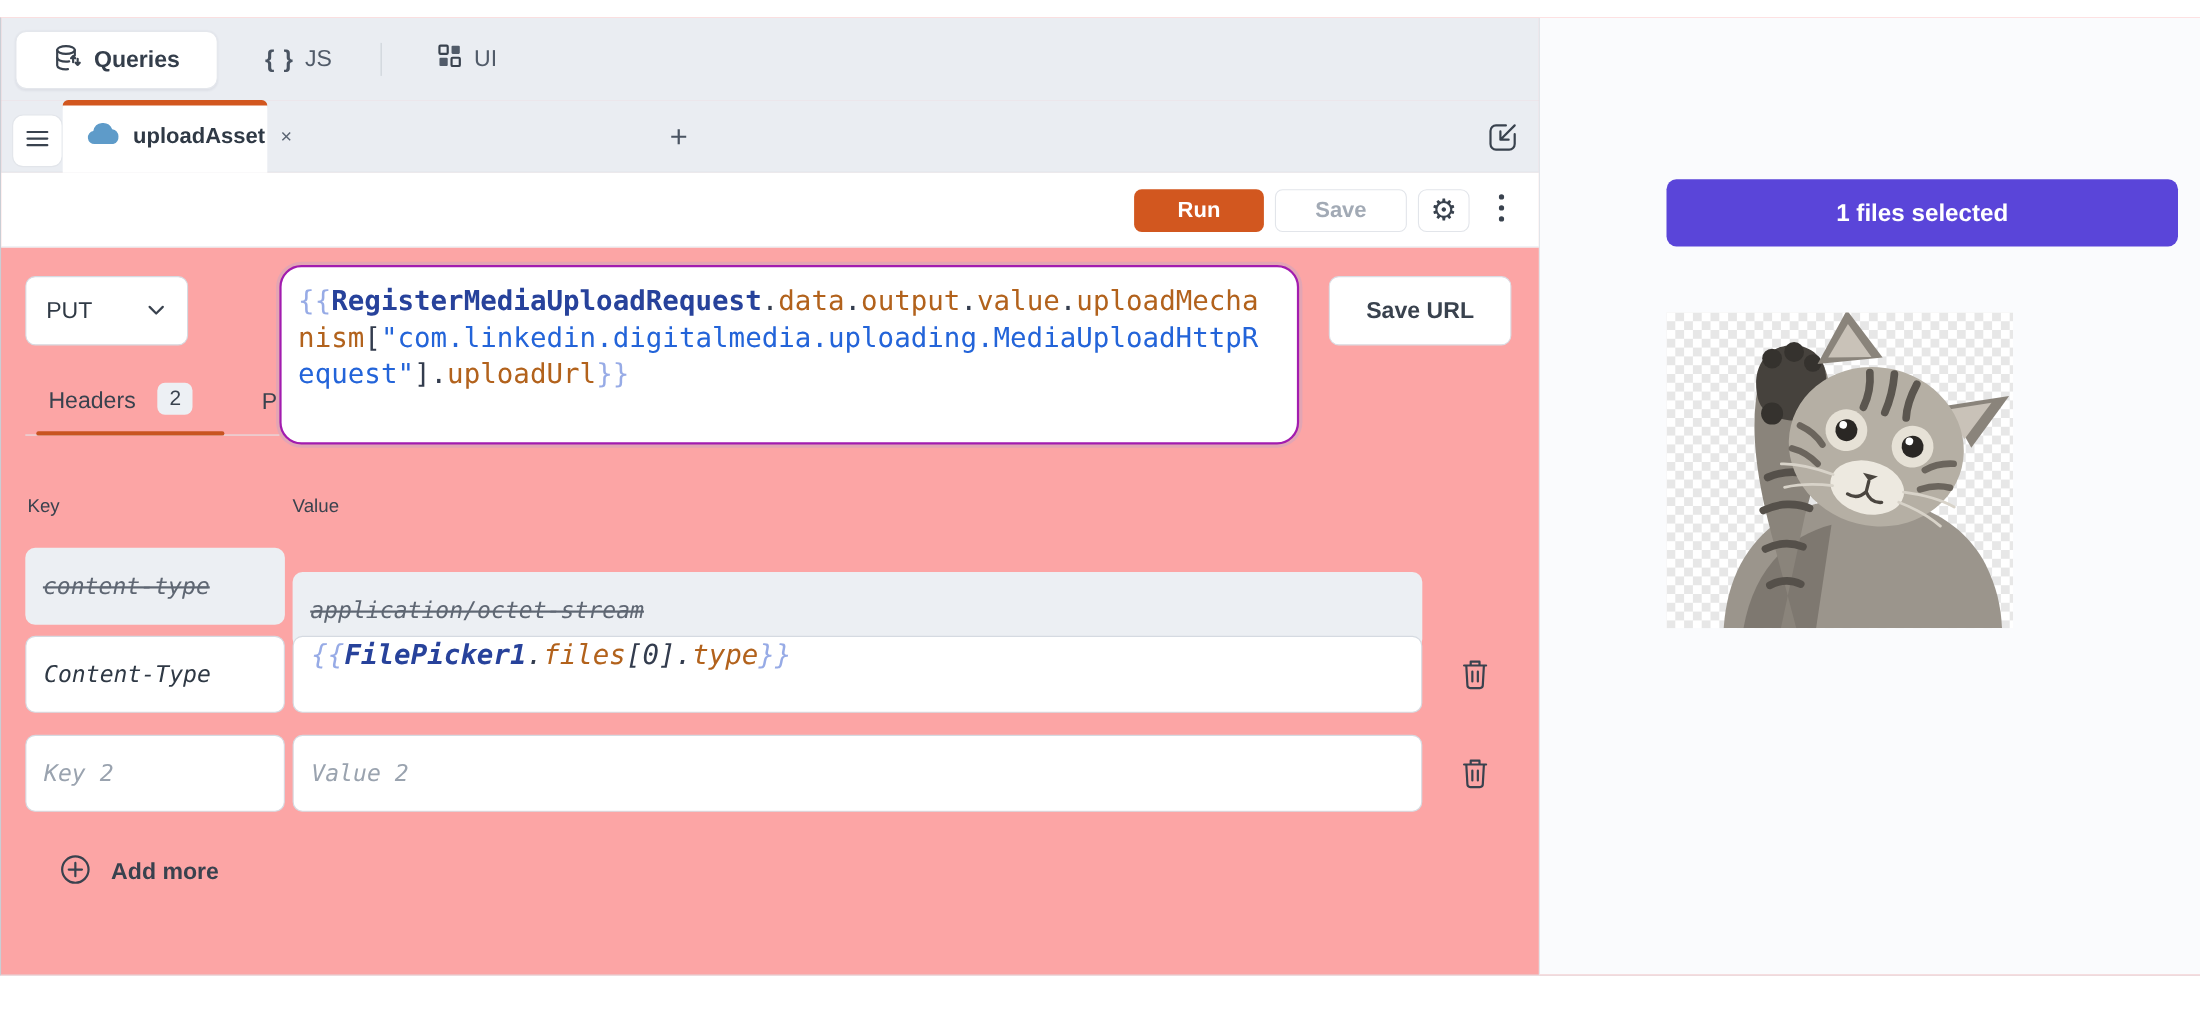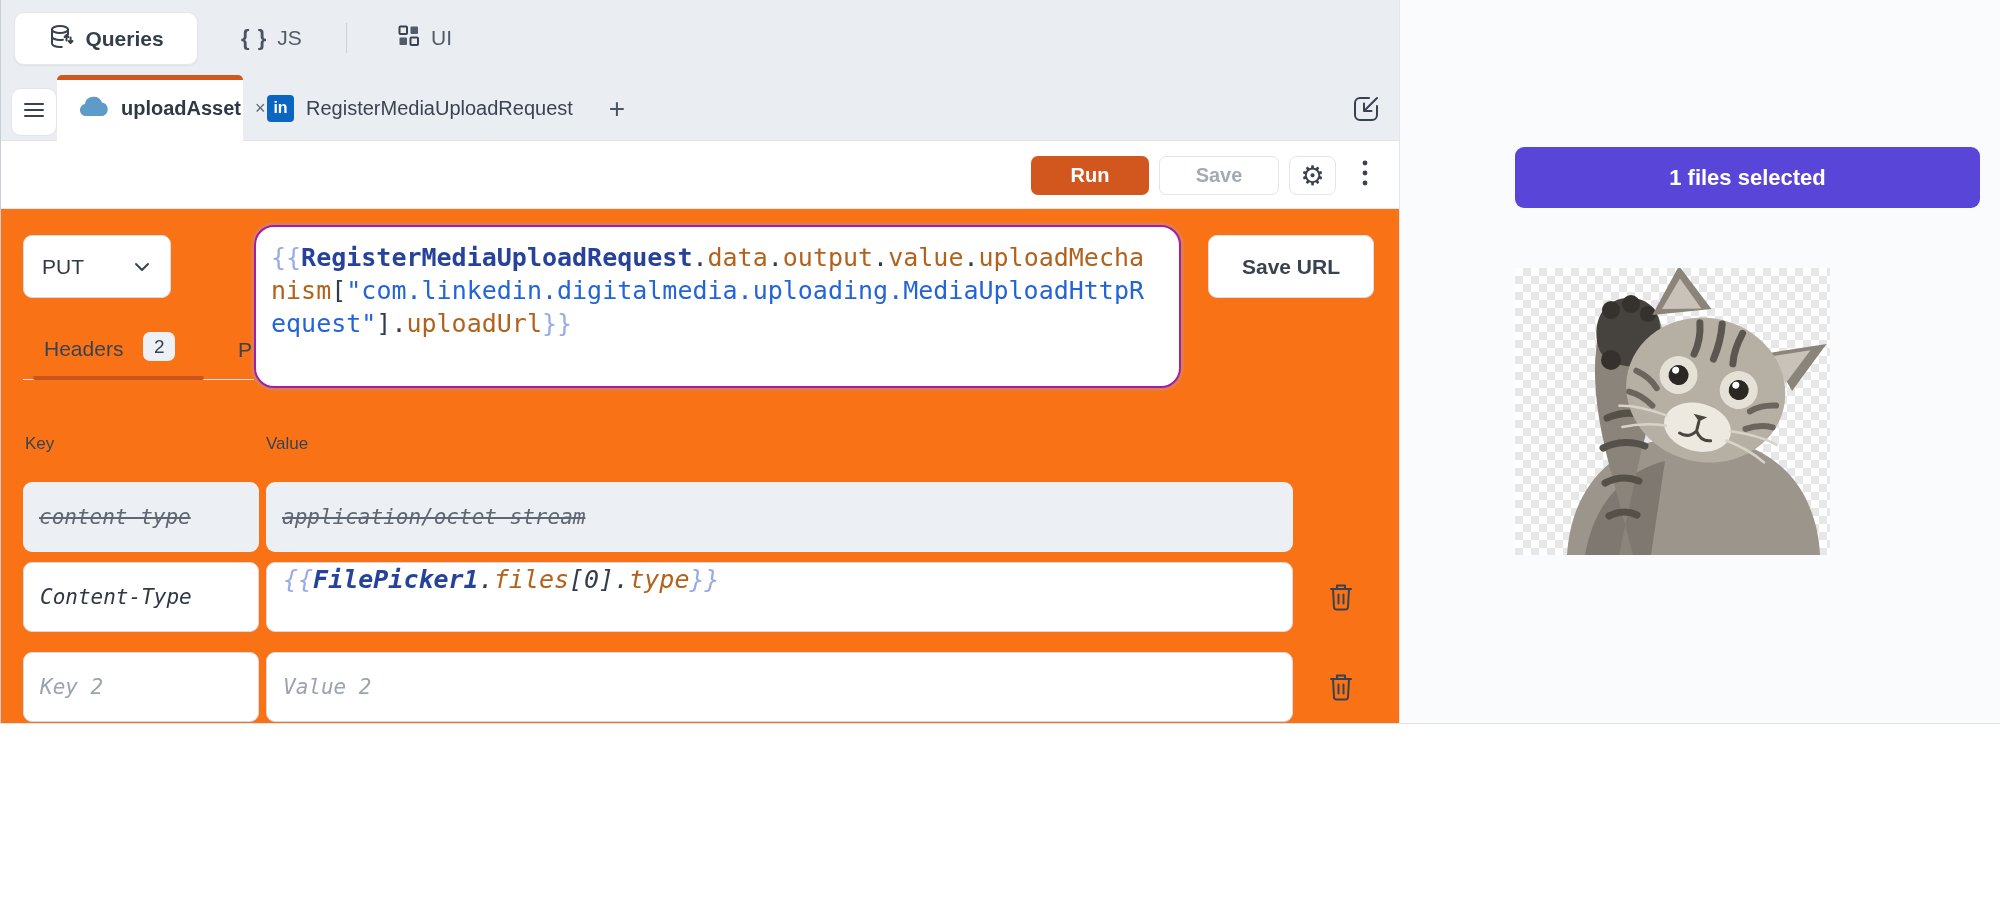--- a/index.html
+++ b/index.html
@@ -1,19 +1,19 @@
 <!DOCTYPE html>
 <html><head>
 <meta charset="utf-8">
 <style>
   * { box-sizing: border-box; margin: 0; padding: 0; }
   html,body { background:#fff; }
   body { font-family: "Liberation Sans", sans-serif; color:#39424E; }
-  #app { position:relative; width:2000px; height:724px; background:#f97316;
-         border-left:1px solid #C9CED5; border-bottom:1px solid #DFE3E8; overflow:hidden; }
+  #app { position:relative; width:2000px; height:871px; background:#fca5a5;
+         border-left:1px solid #C9CED5; border-bottom:1px solid #DFE3E8; overflow:hidden;margin-top:16px; }
 
   
   .topbar { position:absolute; left:0; top:0; width:1398px; height:75px; background:#EAEDF2; }
   .queries-btn { position:absolute; left:13px; top:12px; width:184px; height:53px;
     background:#fff; border:1px solid #E4E7EC; border-radius:10px;
     box-shadow:0 1px 2px rgba(30,40,60,.06); display:flex; align-items:center; justify-content:center; gap:10px; cursor:pointer; }
   .queries-btn .lbl { font-size:21px; font-weight:700; color:#343E4B; }
   .mode-tab { position:absolute; top:0; height:75px; display:flex; align-items:center; gap:10px;
     color:#515B69; font-size:21px; cursor:pointer; }
   .mode-tab .braces { font-size:22px; font-weight:600; letter-spacing:1px; color:#4A5462; }
@@ -160,24 +160,20 @@
       <div class="qtab active">
         <span>
           <svg width="30" height="21" viewBox="0 0 30 21">
             <path fill="#5E9BC9" d="M24 20H7a6 6 0 0 1-1.2-11.9A9 9 0 0 1 23 6.5 7 7 0 0 1 24 20z"></path>
           </svg>
         </span>
         <span class="tab-label">uploadAsset</span>
         <span class="tab-close">×</span>
       </div>
 
-      <div class="qtab plain">
-        <span class="linkedin-badge">in</span>
-        <span class="tab-label">RegisterMediaUploadRequest</span>
-      </div>
 
       <div class="add-tab">+</div>
     </div>
 
     <div class="popout">
       <svg width="34" height="34" viewBox="0 0 34 34">
         <path class="stroke" d="M20 6h-9a5 5 0 0 0-5 5v12a5 5 0 0 0 5 5h12a5 5 0 0 0 5-5v-9"></path>
         <path class="stroke" d="M28 6 15 19 M15 11.5V19h7.5"></path>
       </svg>
     </div>
@@ -221,21 +217,21 @@
         <span class="count-badge">2</span>
       </div>
       <div class="headers-underline"></div>
       <div class="partial-tab">P</div>
     </div>
 
     <div class="kv-header" style="left:24px; top:434px;">Key</div>
     <div class="kv-header" style="left:265px; top:434px;">Value</div>
 
     <div class="kv-input kv-col-key kv-disabled" style="top:482px;">content-type</div>
-    <div class="kv-input kv-col-val kv-disabled" style="top:482px;">application/octet-stream</div>
+    <div class="kv-input kv-col-val kv-disabled" style="top:504px;">application/octet-stream</div>
 
     <input class="kv-input kv-col-key" style="top: 562px;" value="Content-Type">
     <div class="kv-input kv-col-val kv-code" style="top:562px;">
       <div>
           <div class="code-line"><span class="tok-brace">{{</span><span class="tok-ref">FilePicker1</span><span class="tok-p">.</span><span class="tok-prop">files</span><span class="tok-p">[0]</span><span class="tok-p">.</span><span class="tok-prop">type</span><span class="tok-brace">}}</span></div>
         </div>
     </div>
     <div class="trash-btn" style="top:582px;">
       <svg width="28" height="30" viewBox="0 0 28 30">
         <path class="stroke" d="M4 7h20 M10 7V3.5h8V7 M6 7l1 18a2.6 2.6 0 0 0 2.6 2.5h8.8A2.6 2.6 0 0 0 21 25l1-18 M11.5 12.5v9 M16.5 12.5v9"></path>

